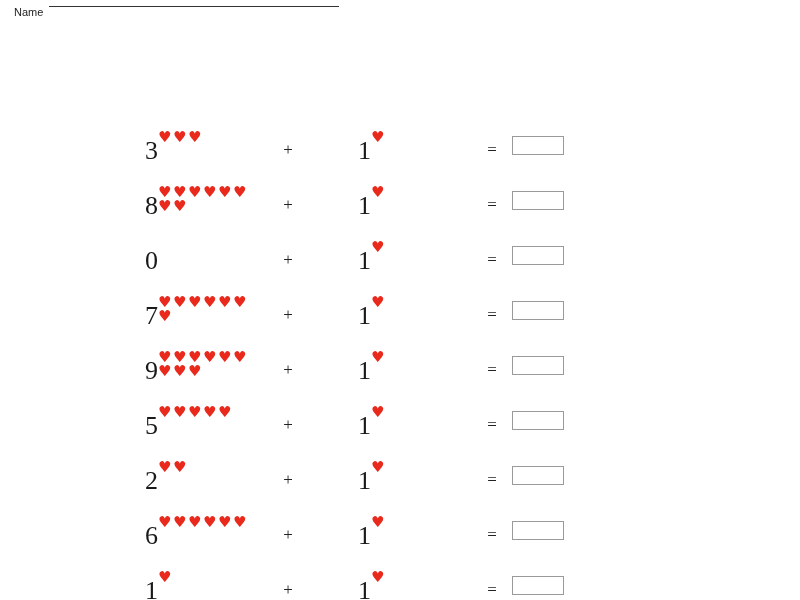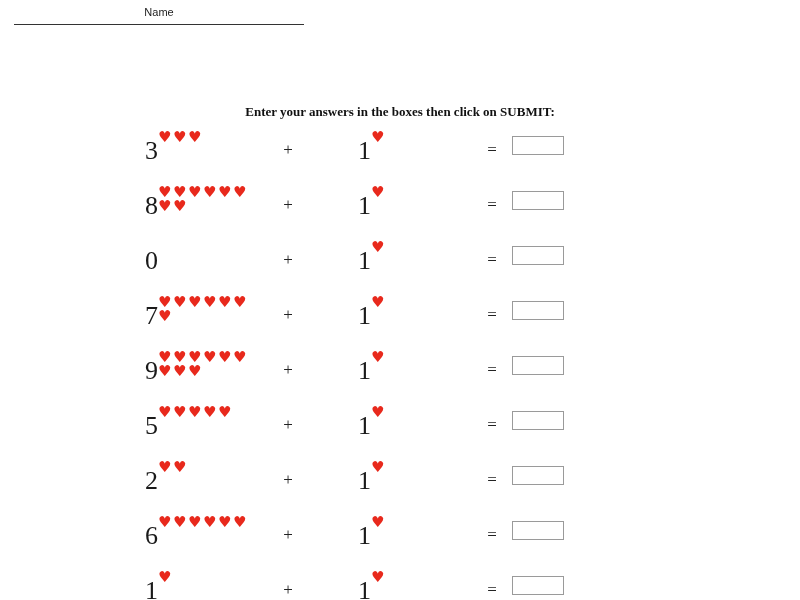--- a/index.html
+++ b/index.html
@@ -19,23 +19,22 @@
     width: 800px;
     height: 600px;
     background: #ffffff;
   }
   
   .name-row {
     position: absolute;
     top: 6px;
     left: 14px;
     display: flex;
-    align-items: center;
+    align-items: flex-start;
     gap: 6px;
-    flex-direction: column;
   }
   .name-label {
     font-family: "Liberation Sans", sans-serif;
     font-size: 11px;
     color: #222;
     line-height: 12px;
   }
   .name-line {
     width: 290px;
     height: 1px;
@@ -163,21 +162,20 @@
 <body>
 
 <div class="page">
 
   <div class="name-row">
     <span class="name-label">Name</span>
     <span class="name-line"></span>
   </div>
 
 
-  <div class="instructions">Enter your answers in the boxes then click on SUBMIT:</div>
 
   <div class="problems" id="problems">
       <div class="prow">
         <div class="cell operand">
           <span class="num">3</span>
           <span class="hearts"><span class="heart" style="color: rgb(232, 41, 28);">♥</span><span class="heart" style="color: rgb(232, 41, 28);">♥</span><span class="heart" style="color: rgb(232, 41, 28);">♥</span></span>
         </div>
         <div class="cell plus">+</div>
         <div class="cell operand operand2">
           <span class="num">1</span>

